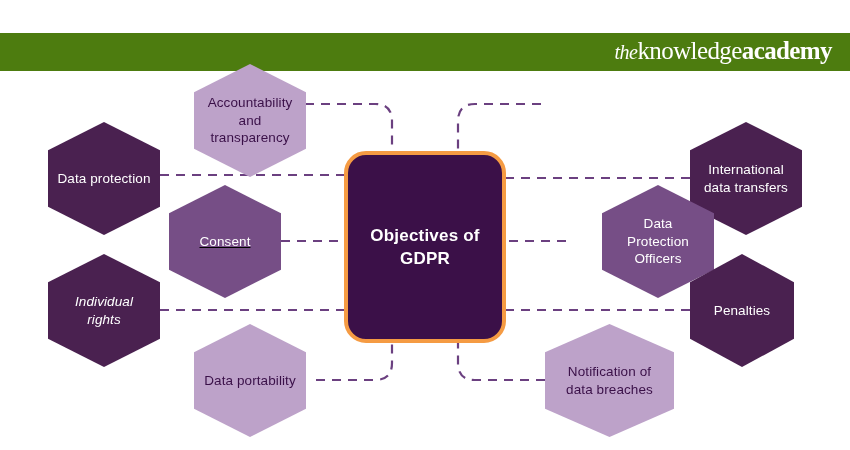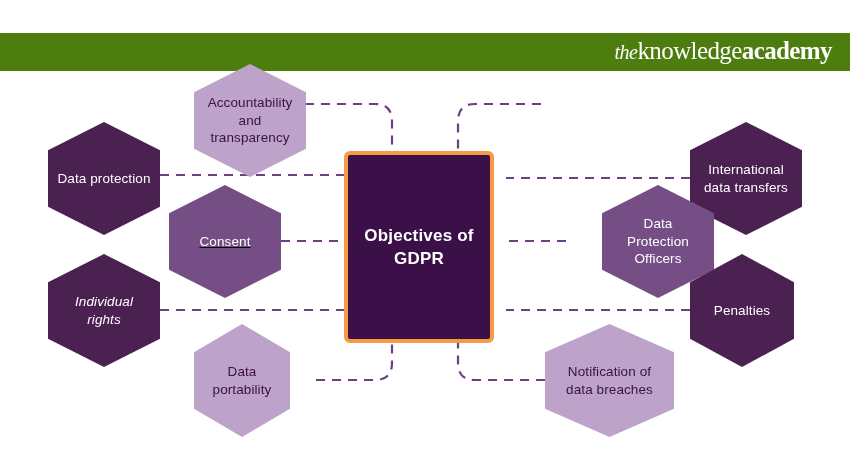--- a/index.html
+++ b/index.html
@@ -88,25 +88,25 @@
   .tone-mid   { background: #764E86; }
   .tone-mid   .hex-label { color: #ffffff; }
   .tone-light { background: #BDA2C9; }
   .tone-light .hex-label { color: #3A1048; }
 
   
   #center-node {
     position: absolute;
     left: 344px;
     top: 113px;
-    width: 150px;
+    width: 162px;
     height: 192px;
     background: #3B1048;
     border: 4px solid #F59B43;
-    border-radius: 6px;
+    border-radius: 22px;
     box-sizing: border-box;
     display: flex;
     align-items: center;
     justify-content: center;
     text-align: center;
   }
   #center-node .center-label {
     color: #ffffff;
     font-size: 17px;
     font-weight: bold;
@@ -161,21 +161,21 @@
     </div>
 
     <div class="hex tone-mid" style="left:169px; top:147px; width:112px; height:113px;text-decoration:underline;">
       <span class="hex-label">Consent</span>
     </div>
 
     <div class="hex tone-dark" style="left:48px; top:216px; width:112px; height:113px;font-style:italic;">
       <span class="hex-label">Individual rights</span>
     </div>
 
-    <div class="hex tone-light" style="left:194px; top:286px; width:96px; height:113px;">
+    <div class="hex tone-light" style="left:194px; top:286px; width:112px; height:113px;">
       <span class="hex-label">Data portability</span>
     </div>
 
 
     <div class="hex tone-dark" style="left:690px; top:84px; width:112px; height:113px;">
       <span class="hex-label">International data transfers</span>
     </div>
 
     <div class="hex tone-mid" style="left:566px; top:147px; width:112px; height:113px;margin-left:36px;">
       <span class="hex-label">Data Protection Officers</span>

